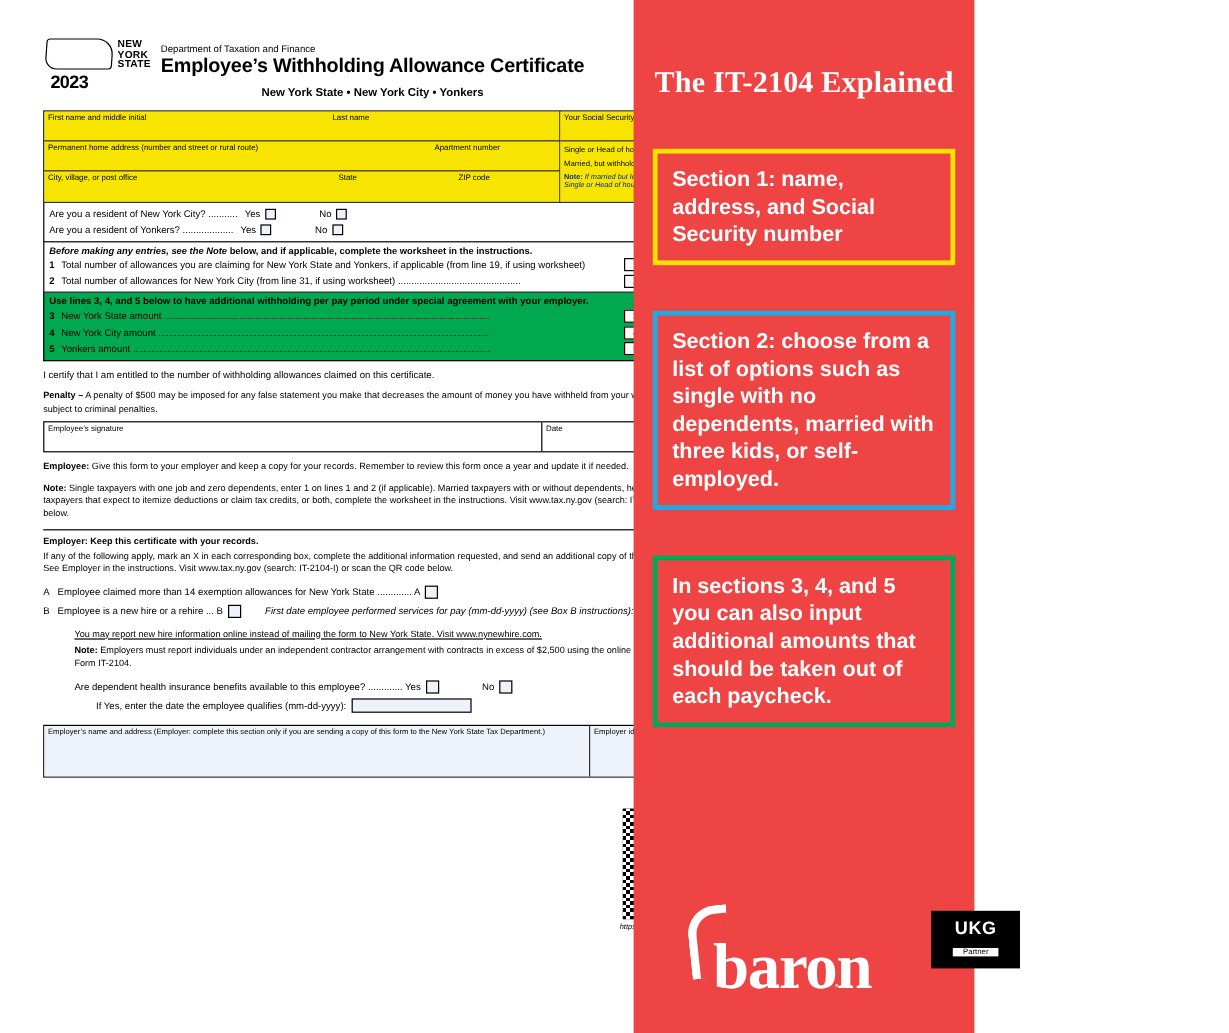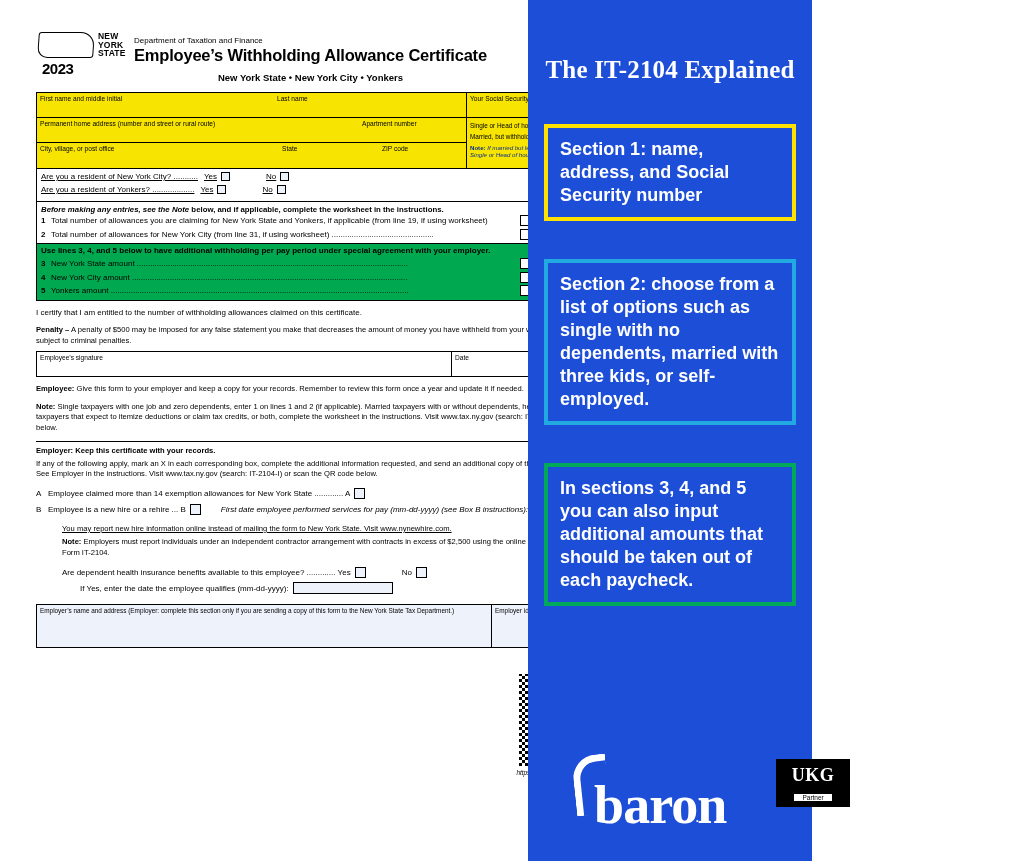--- a/index.html
+++ b/index.html
@@ -45,21 +45,21 @@
   .lbl2 { position:absolute; top:2px; font-size:6.6px; }
   .ssn-cell { background:#f7e400; height:25px; position:relative; border-bottom:1px solid #000;}
   .status-cell { background:#f7e400; height:50px; position:relative; font-size:6.4px; padding:3px; }
   .status-cell .row1 { display:flex; justify-content:space-between; align-items:center;}
   .cbx { display:inline-block; width:9px; height:9px; border:1px solid #000; background:#eef2fb; vertical-align:-1px;}
   .note-blue { color:#0a2f8f; font-size:6.1px; line-height:7.4px; margin-top:3px;}
   .note-blue b { color:#0a2f8f; }
 
   
   .res { border:1px solid #000; border-top:none; position:relative; padding:3px 4px; font-size:8px; }
-  .res .line { display:flex; height:13px;text-decoration:underline; }
+  .res .line { display:flex; align-items:center; height:13px; }
   .res .yes { margin-left:6px; }
   .res .box { display:inline-block; width:9px; height:9px; border:1px solid #000; background:#eef2fb; margin:0 4px; vertical-align:-1px;}
   .bold { font-weight:bold; }
   .ital { font-style:italic; }
 
   .before { border:1px solid #000; border-top:none; padding:3px 4px 2px; font-size:8px;}
   .numline { display:flex; align-items:center; height:13.5px; }
   .numline .n { width:10px; font-weight:bold; }
   .numline .t { flex:1; white-space:nowrap; overflow:hidden; }
   .numline .boxno { width:20px; border:1px solid #000; text-align:center; font-weight:bold; font-size:8px; background:#fff;}
@@ -98,33 +98,33 @@
   .qr-label { font-size:6.5px; font-style:italic; }
   .qr { width:92px; height:92px; margin:2px auto 0; background:#000;
         background-image:
           repeating-linear-gradient(90deg,#000 0 3px,#fff 3px 6px),
           repeating-linear-gradient(0deg,#000 0 3px,#fff 3px 6px);
         background-blend-mode: difference;
   }
   .qr-url { font-size:6.3px; font-style:italic; margin-top:3px;}
 
   
-  .right-pane { width:358px; height:861px; background:#1d4ed8; position:relative; color:#fff;}
+  .right-pane { width:358px; height:861px; background:#ef4444; position:relative; color:#fff;}
   .rp-title { font-family:"Liberation Serif", serif; font-weight:bold; font-size:25px; text-align:center; margin-top:56px; letter-spacing:.2px;}
   .callout { margin:0 16px; border:4px solid #fff; padding:10px 12px; font-weight:bold; line-height:23px; font-size:18px; }
   .c1 { border-color:#ffe200; margin-top:40px; }
   .c2 { border-color:#23a9e1; margin-top:38px; }
   .c3 { border-color:#00a859; margin-top:38px; }
 
   .baron { position:absolute; left:28px; bottom:22px; width:300px; height:86px;}
   .baron-text { position:absolute; left:38px; top:21px; font-family:"Liberation Serif", serif; font-size:54px; font-weight:bold; letter-spacing:-1px;}
   .baron-swoosh { position:absolute; left:18px; top:2px; width:34px; height:60px; border-left:7px solid #fff; border-top:7px solid #fff; border-radius:24px 0 0 0; transform:rotate(-6deg);}
   .baron-dots { position:absolute; left:40px; top:64px; font-size:17px; letter-spacing:3px; line-height:8px;}
   .ukg { position:absolute; right:6px; top:6px; width:74px; height:48px; background:#000; color:#fff; text-align:center;}
-  .ukg .u { font-size:18px; font-weight:bold; letter-spacing:.5px; margin-top:6px; font-family:Liberation Serif, serif;}
+  .ukg .u { font-size:15px; font-weight:bold; letter-spacing:.5px; margin-top:6px; font-family:Liberation Sans, sans-serif;}
   .ukg .p { font-size:6.5px; margin-top:2px; background:#fff; color:#000; display:inline-block; padding:0 8px;}
 </style>
 </head>
 <body>
 
 <div class="page">
 
   <div class="form-pane">
     <div class="form">
 

